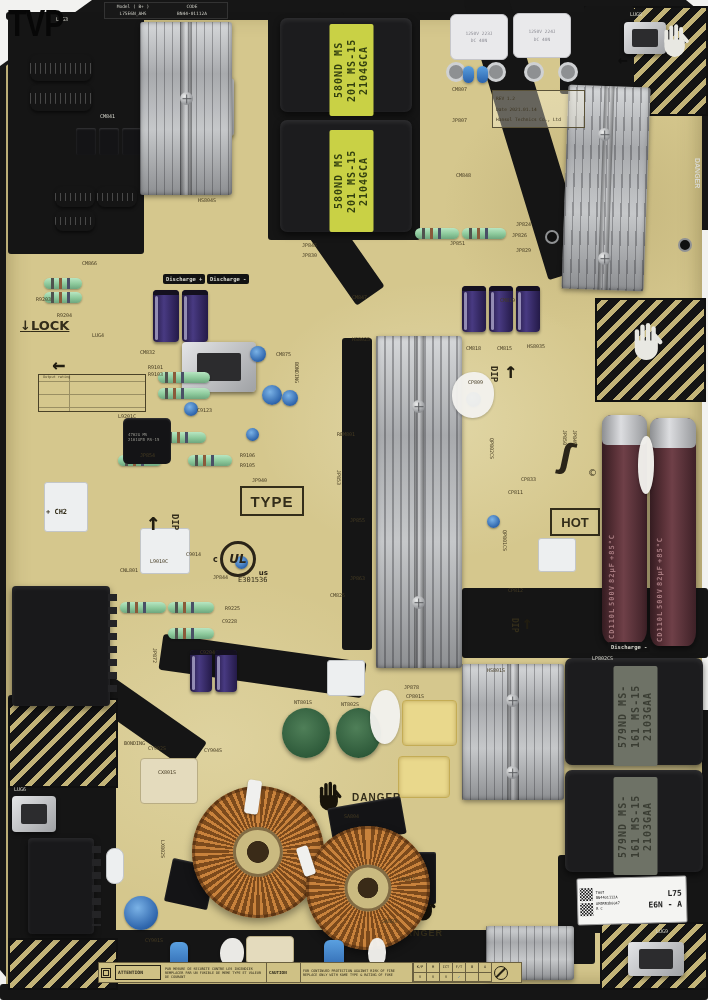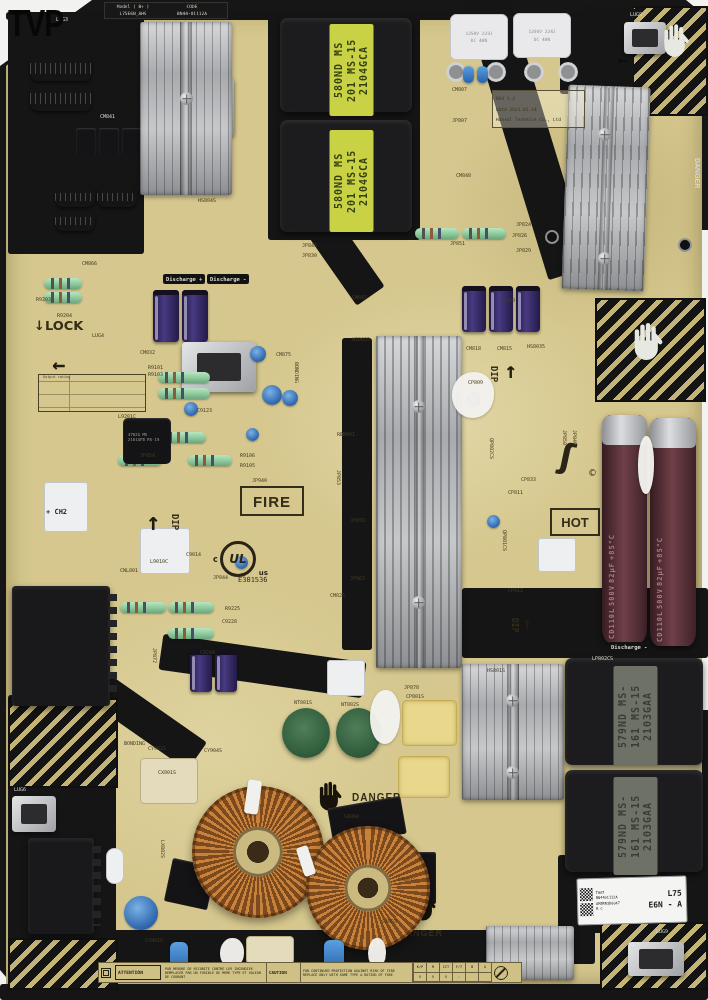--- a/index.html
+++ b/index.html
@@ -219,21 +219,21 @@
   <div class="dbox" style="left:163px;top:274px;">Discharge +</div>
   <div class="dbox" style="left:207px;top:274px;">Discharge -</div>
   <div class="pcap" style="left:153px;top:290px;width:26px;height:52px;"></div>
   <div class="pcap" style="left:182px;top:290px;width:26px;height:52px;"></div>
   <div class="pcap" style="left:462px;top:286px;width:24px;height:46px;"></div>
   <div class="pcap" style="left:489px;top:286px;width:24px;height:46px;"></div>
   <div class="pcap" style="left:516px;top:286px;width:24px;height:46px;"></div>
   <div class="pcap" style="left:190px;top:650px;width:22px;height:42px;"></div>
   <div class="pcap" style="left:215px;top:650px;width:22px;height:42px;"></div>
 
-  <span class="silk" style="left:34px;top:318px;font:bold 13px 'DejaVu Sans',sans-serif;"><span>↓</span><span>LOCK</span></span>
+  <span class="silk" style="left:20px;top:318px;font:bold 13px 'DejaVu Sans',sans-serif;text-decoration:underline;"><span>↓</span><span>LOCK</span></span>
   <span class="des" style="left:92px;top:332px;">LUG4</span>
   <div class="clip" style="left:182px;top:342px;width:74px;height:50px;"></div>
   <span class="arrow" style="left:52px;top:352px;font-size:22px;">←</span>
 
   <div class="spectable"><span style="padding-left:4px;">Output rating</span></div>
 
   <div class="res" style="left:44px;top:278px;width:38px;"></div>
   <div class="res" style="left:44px;top:292px;width:38px;"></div>
   <div class="res" style="left:158px;top:372px;width:52px;"></div>
   <div class="res" style="left:158px;top:388px;width:52px;"></div>
@@ -258,21 +258,21 @@
   <div class="bsq" style="left:123px;top:418px;width:48px;height:46px;border-radius:5px;"></div>
   <span class="des w" style="left:128px;top:432px;width:38px;white-space:normal;font-size:4px;color:#9a9a92;">4702G MS 2101GFB RS-15</span>
 
   <div class="whitebox" style="left:140px;top:528px;width:48px;height:44px;"></div>
   <div class="whitebox" style="left:44px;top:482px;width:42px;height:48px;"></div>
   <div class="whitebox" style="left:327px;top:660px;width:36px;height:34px;"></div>
   <div class="whitebox" style="left:538px;top:538px;width:36px;height:32px;"></div>
   <span class="silk" style="left:46px;top:508px;font:bold 7px 'DejaVu Sans Mono',monospace;">+ CH2</span>
 
   <div class="sbox" style="left:240px;top:486px;width:60px;height:26px;font:bold 15px 'Liberation Sans',sans-serif;letter-spacing:1px;">
-      <span>FIRE</span>
+      <span>TYPE</span>
     </div>
   <span class="arrow" style="left:146px;top:508px;font-size:24px;">↑</span>
   <span class="silk" style="left:170px;top:514px;writing-mode:vertical-rl;font:bold 9px 'DejaVu Sans Mono',monospace;">DIP</span>
   <div class="ul">
     <span class="ulc">c</span>
     <div class="ulcirc">
         <span>UL</span>
       </div>
     <span class="ulus">us</span>
   </div>

